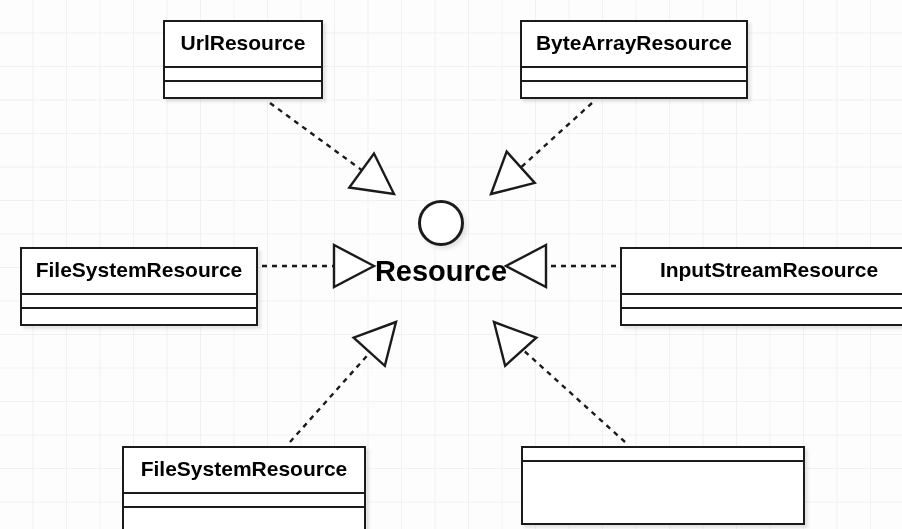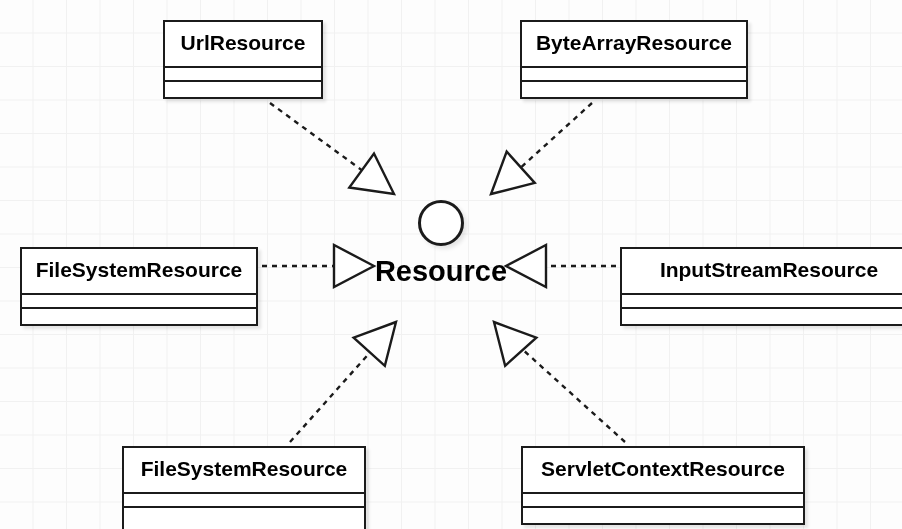--- a/index.html
+++ b/index.html
@@ -129,21 +129,20 @@
         <div class="uml-class-name">InputStreamResource</div>
         <div class="uml-class-attrs"></div>
         <div class="uml-class-ops"></div>
       </div>
       <div class="uml-class" style="left: 122px; top: 446px; width: 244px; height: 92px;">
         <div class="uml-class-name">FileSystemResource</div>
         <div class="uml-class-attrs"></div>
         <div class="uml-class-ops"></div>
       </div>
       <div class="uml-class" style="left: 521px; top: 446px; width: 284px; height: 79px;">
-        <div class="uml-class-name">ServletContextResource</div>
         <div class="uml-class-attrs"></div>
         <div class="uml-class-ops"></div>
       </div>
     </div>
 
   <div class="interface-circle" style="left: 418px; top: 200px; width: 46px; height: 46px;"></div>
 
   <div class="interface-label" style="left: 341px; top: 255px; width: 200px;">Resource</div>
 
 </div>

